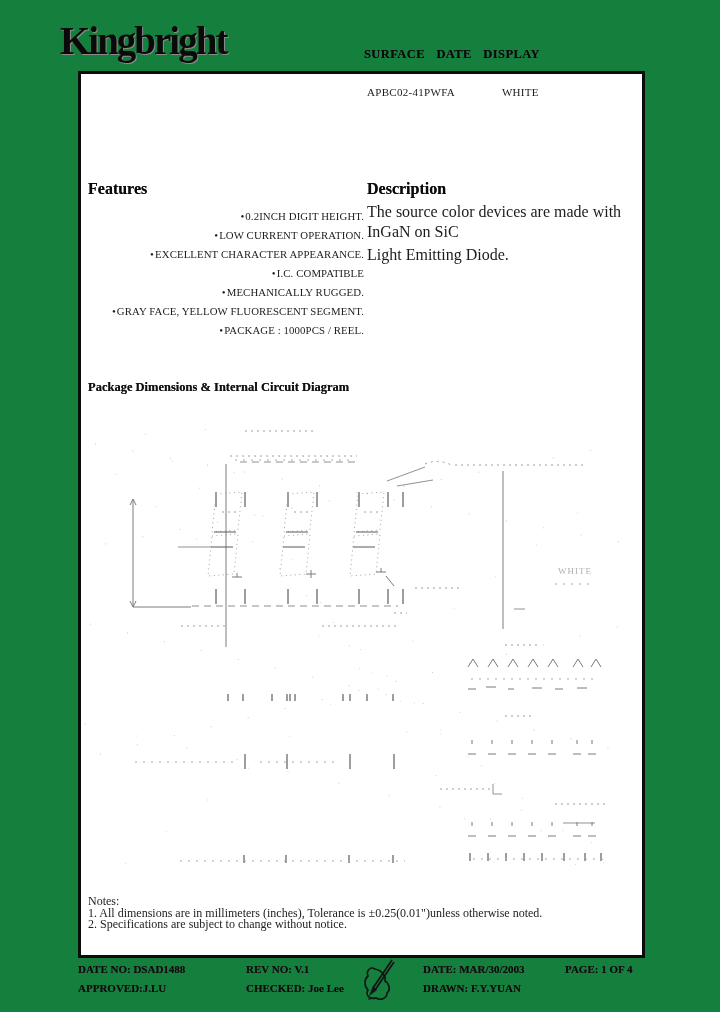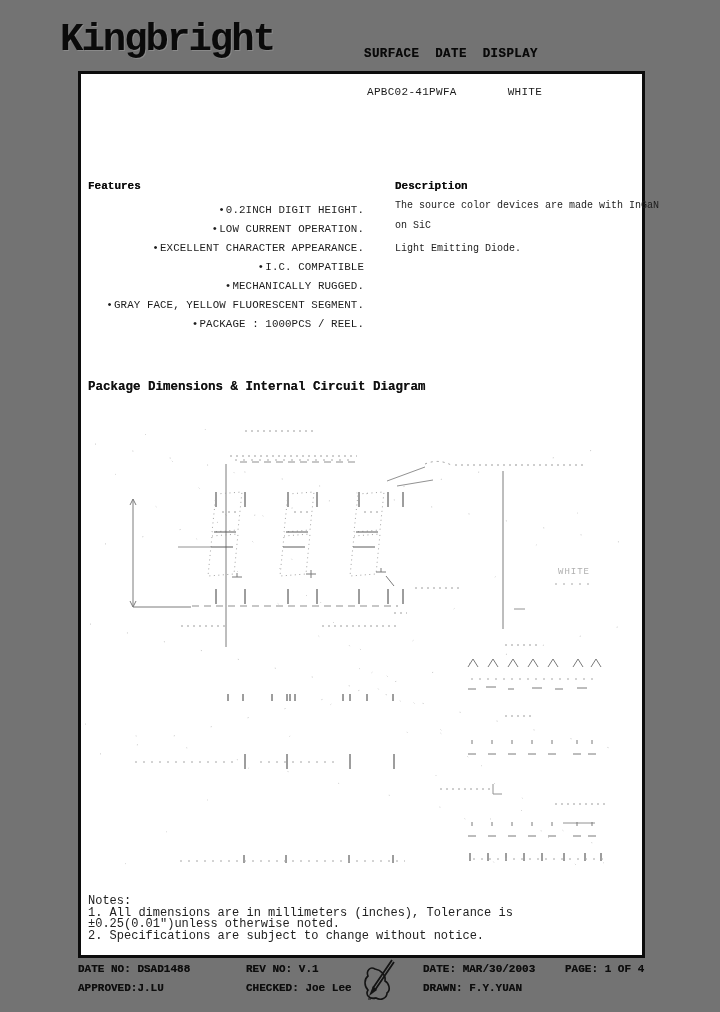--- a/index.html
+++ b/index.html
@@ -1,18 +1,18 @@
 <!DOCTYPE html>
 <html><head>
 <meta charset="utf-8">
 <style>
   html,body{margin:0;padding:0;background:#f2f2f2;}
   .page{
-    position:relative;width:720px;height:1012px;background:#737373;
-    font-family:Liberation Mono, monospace;color:#111;
+    position:relative;width:720px;height:1012px;background:#15803d;
+    font-family:Liberation Serif, serif;color:#111;
     overflow:hidden;
   }
   .abs{position:absolute;}
   
   .logo{
     left:60px;top:18px;font-size:39px;font-weight:bold;letter-spacing:-2px;
     color:#0a0a0a;text-shadow:1px 1px 0 #8a8a8a;
   }
   .doc-title{
     left:364px;top:47px;font-size:12.5px;font-weight:bold;letter-spacing:.4px;
@@ -20,29 +20,29 @@
   }
   
   .frame{
     left:78px;top:71px;width:561px;height:881px;
     border:3px solid #0c0c0c;background:#fff;
   }
   .part-row{left:367px;top:86px;font-size:11px;color:#1b1b1b;letter-spacing:.3px;}
   .part-row .pn{margin-right:44px;}
   
   .features{left:88px;top:180px;width:276px;}
-  .sec-heading{font-size:11px;font-weight:bold;color:#0a0a0a;text-shadow:0 0 .4px #444;}
+  .sec-heading{font-size:16px;font-weight:bold;color:#0a0a0a;text-shadow:0 0 .4px #444;}
   .feature-list{list-style:none;margin:9px 0 0 0;padding:0;text-align:right;}
   .feature-list li{
     font-size:10.8px;line-height:19px;color:#1c1c1c;letter-spacing:.1px;white-space:nowrap;
   }
   .feature-list li::before{content:"\2022";margin-right:1px;font-size:11px;}
   
-  .description{left:367px;top:180px;width:268px;margin-left:28px;}
-  .desc-line{font-size:10px;line-height:19.5px;color:#1c1c1c;margin-top:4px;}
+  .description{left:367px;top:180px;width:268px;}
+  .desc-line{font-size:16px;line-height:19.5px;color:#1c1c1c;margin-top:4px;}
   .desc-line:first-of-type{margin-top:9px;}
   
   .pkg-heading{left:88px;top:380px;font-size:12.5px;font-weight:bold;text-shadow:0 0 .4px #444;}
   
   .diagram{left:85px;top:424px;}
   .diagram path,.diagram line{fill:none;stroke-width:1;}
   .ln{stroke:#7d7d7d;}
   .ln2{stroke:#929292;}
   .tick{stroke:#3c3c3c;}
   .dash{stroke:#8f8f8f;stroke-dasharray:7 5;}

